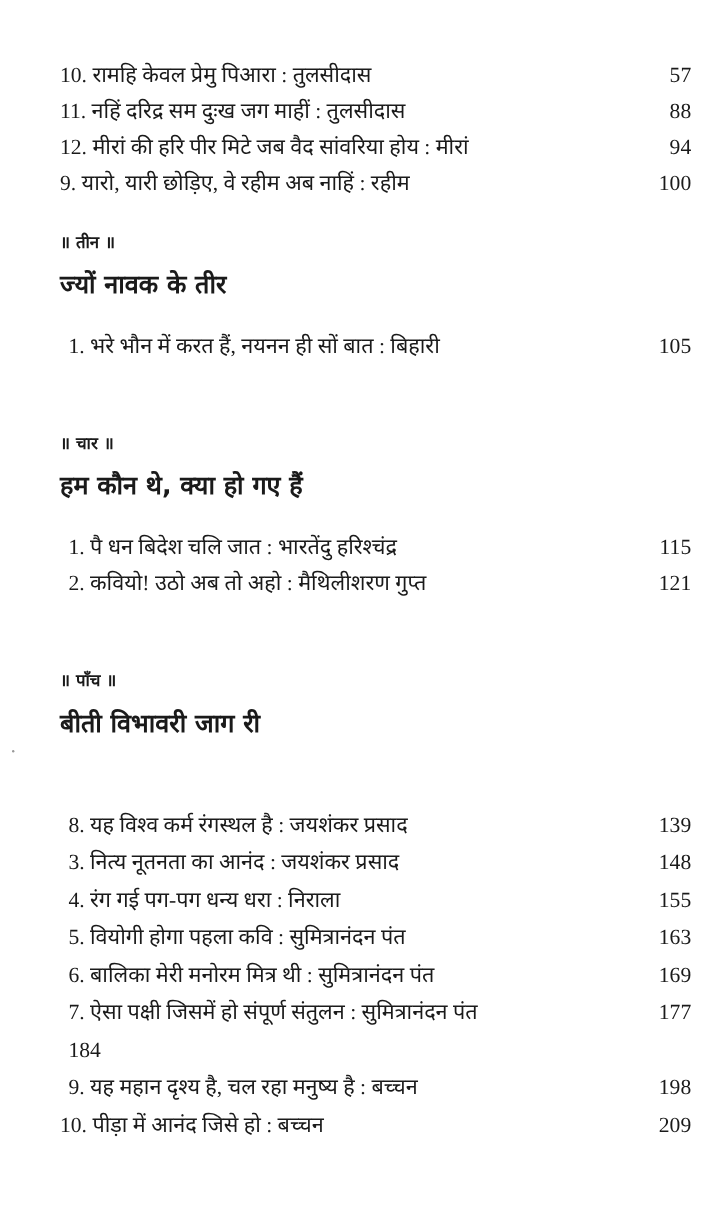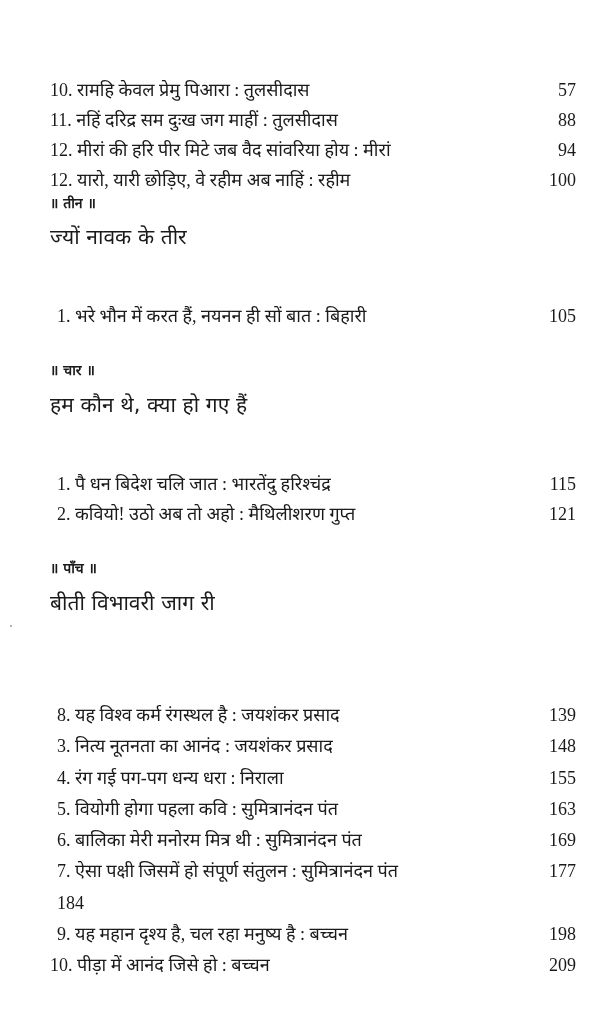--- a/index.html
+++ b/index.html
@@ -5,30 +5,30 @@
   html, body { margin: 0; padding: 0; }
   body {
     width: 600px; height: 1011px; background: #ffffff; color: #1a1a1a;
     font-family: "Liberation Serif", "DejaVu Serif", serif;
     position: relative; overflow: hidden;
   }
   .page { position: absolute; left: 0; top: 0; width: 600px; height: 1011px; }
   .row {
     position: absolute; left: 50px; width: 526px; height: 30px;
     display: flex; justify-content: space-between; align-items: center;
-    font-size: 18px; line-height: 30px; white-space: nowrap; margin-top: 28px;
+    font-size: 18px; line-height: 30px; white-space: nowrap;
   }
   .row.indent { left: 57px; width: 519px; }
   .row .num { font-size: 18px; }
   .section-label {
     position: absolute; left: 50px; font-size: 14px; font-weight: bold;
     font-family: "DejaVu Sans", sans-serif; line-height: 30px;
   }
   .section-title {
-    position: absolute; left: 50px; font-size: 21px; font-weight: normal;
+    position: absolute; left: 50px; font-size: 21px; font-weight: bold;
     font-family: "DejaVu Sans", sans-serif; line-height: 34px;
   }
   .dot { position: absolute; left: 10px; top: 625px; width: 2px; height: 2px; background: #999; border-radius: 50%; }
 </style>
 </head>
 <body>
 
 <div class="page">
 
   <div class="row" style="top:47px">
@@ -37,21 +37,21 @@
   </div>
   <div class="row" style="top:77px">
     <span>11. नहिं दरिद्र सम दुःख जग माहीं : तुलसीदास</span>
     <span class="num">88</span>
   </div>
   <div class="row" style="top:107px">
     <span>12. मीरां की हरि पीर मिटे जब वैद सांवरिया होय : मीरां</span>
     <span class="num">94</span>
   </div>
   <div class="row" style="top:137px">
-    <span>12. यारो, यारी छोड़िए, वे रहीम अब नाहिं : रहीम</span>
+    <span>9. यारो, यारी छोड़िए, वे रहीम अब नाहिं : रहीम</span>
     <span class="num">100</span>
   </div>
 
   <div class="section-label" style="top:188px">॥ तीन ॥</div>
   <div class="section-title" style="top:220px">ज्यों नावक के तीर</div>
   <div class="row indent" style="top:273px">
     <span>1. भरे भौन में करत हैं, नयनन ही सों बात : बिहारी</span>
     <span class="num">105</span>
   </div>
 

